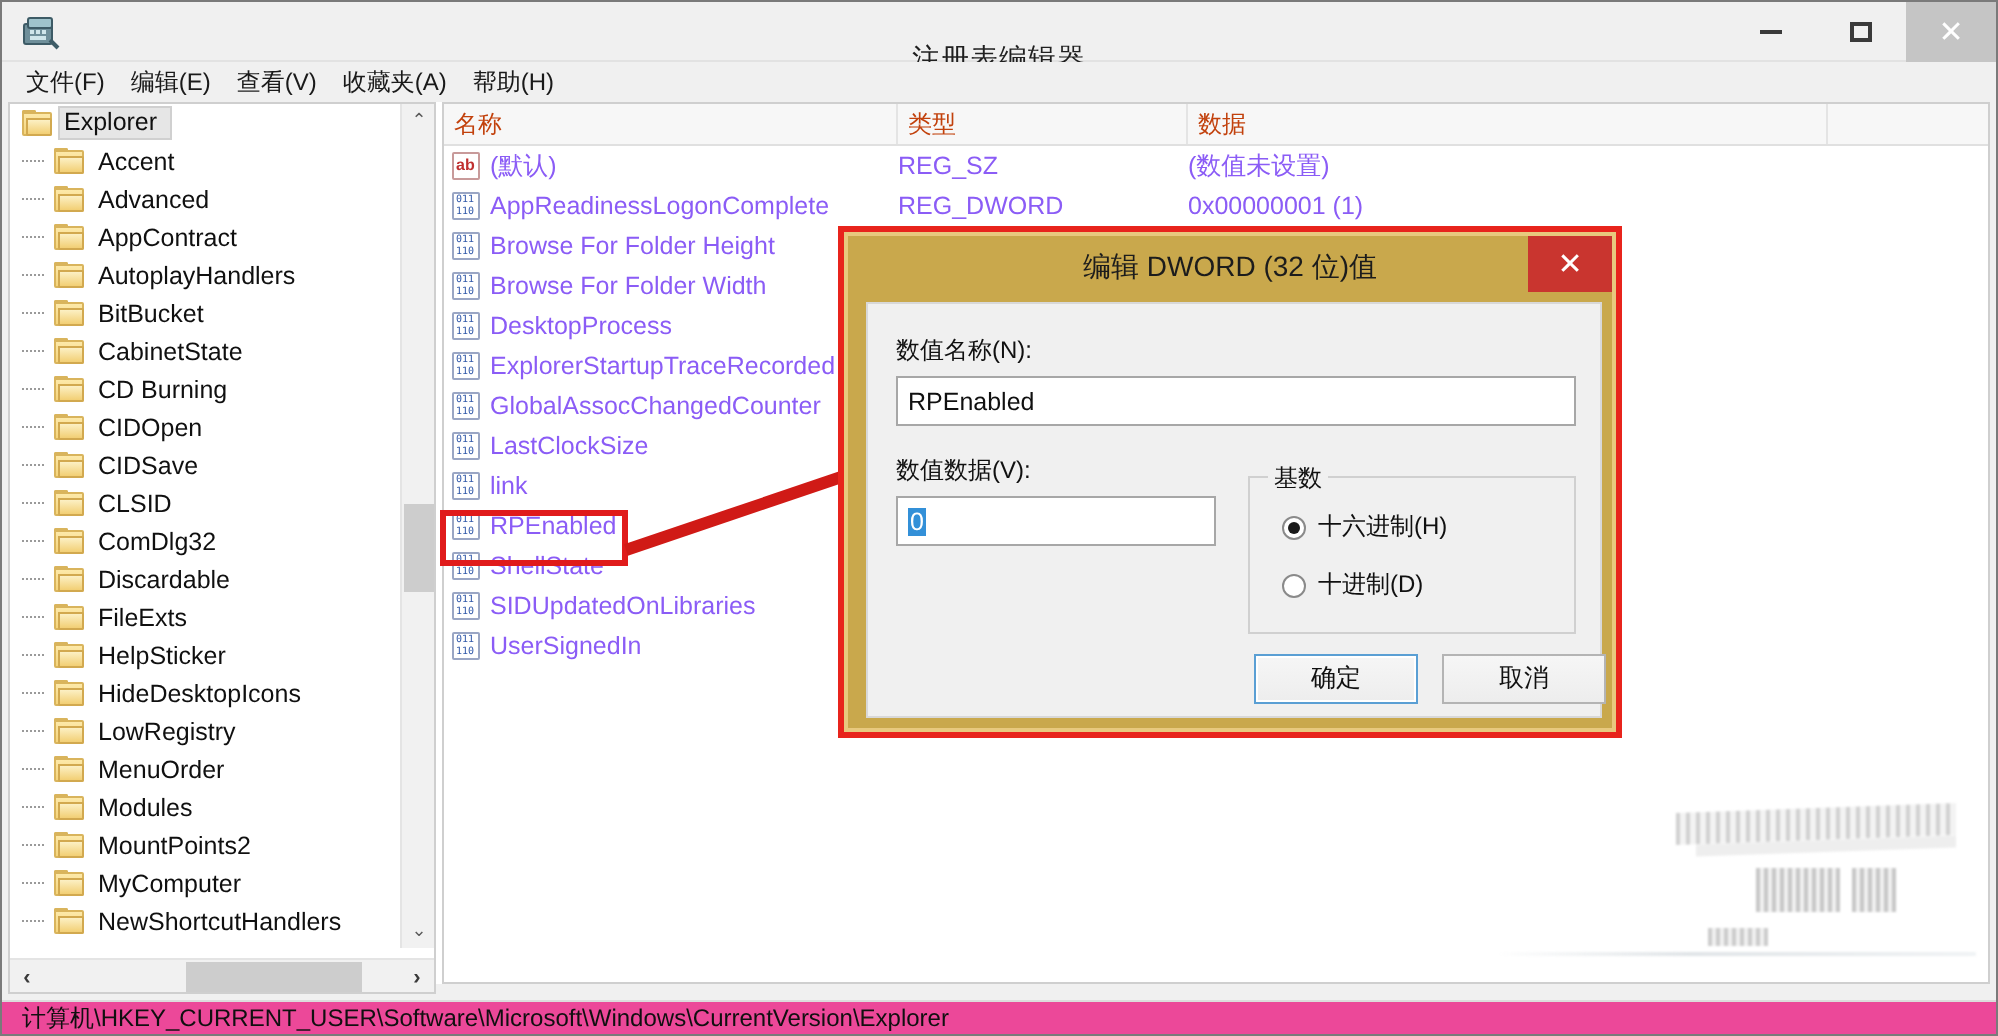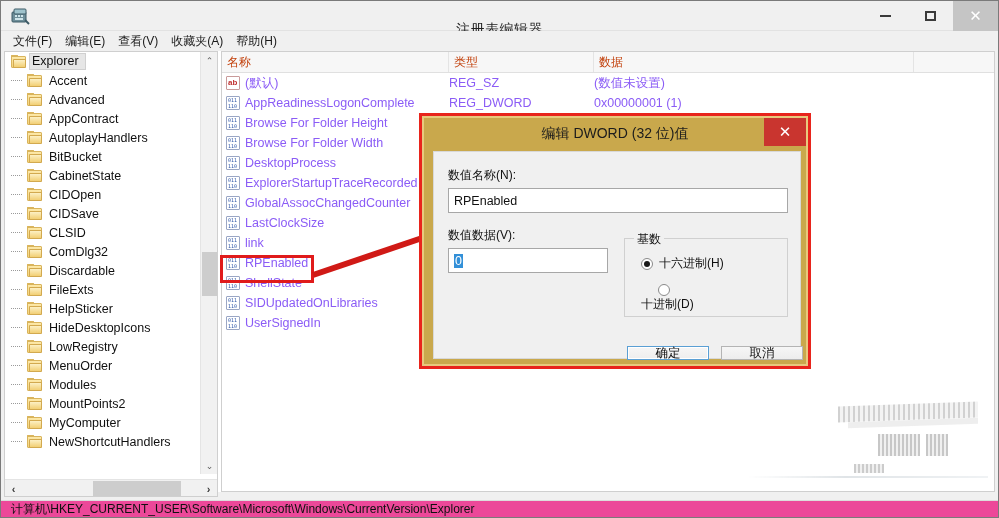--- a/index.html
+++ b/index.html
@@ -299,25 +299,25 @@
     border:1px solid #8a8a8a; border-radius:50%;
     background:#ffffff; margin-right:6px; position:relative;
     flex:0 0 auto;
   }
   .radio.on::after {
     content:""; position:absolute; left:2px; top:2px;
     width:6px; height:6px; border-radius:50%; background:#1a1a1a;
   }
   .btn {
     position:absolute;
-    height:14px;
+    height:25px;
     background: linear-gradient(180deg,#f6f6f6 0%, #ededed 100%);
     border:1px solid #b4b4b4;
     display:flex; align-items:center; justify-content:center;
-    font-size:12.5px; color:#101010;margin-top:19px;
+    font-size:12.5px; color:#101010;
   }
   .btn.default { border:1px solid #5a9fd4; box-shadow: inset 0 0 0 1px #ffffff; }
 
   
   .watermark {
     position:absolute; right: 10px; bottom: 24px;
     width: 240px; height: 95px;
     opacity: 0.30;
     pointer-events:none;
     filter: blur(0.4px);
@@ -473,20 +473,31 @@
           </div>
           <div class="tree-row">
             <span class="indent">
               <span class="dotline"></span>
             </span>
             <span class="folder">
               <span class="tab"></span>
               <span class="back"></span>
               <span class="front"></span>
             </span>
+            <span class="label-box">CD Burning</span>
+          </div>
+          <div class="tree-row">
+            <span class="indent">
+              <span class="dotline"></span>
+            </span>
+            <span class="folder">
+              <span class="tab"></span>
+              <span class="back"></span>
+              <span class="front"></span>
+            </span>
             <span class="label-box">CIDOpen</span>
           </div>
           <div class="tree-row">
             <span class="indent">
               <span class="dotline"></span>
             </span>
             <span class="folder">
               <span class="tab"></span>
               <span class="back"></span>
               <span class="front"></span>
@@ -788,21 +799,21 @@
         <div class="txtbox" style="left:14px; top:96px; width:160px; height:25px;">
           <span class="sel-char">0</span>
         </div>
 
         <div class="groupbox" style="left:190px; top:86px; width:164px; height:79px;">
           <div class="group-title">基数</div>
           <div class="radio-row" style="left:16px; top:16px;">
             <span class="radio on"></span>
             <span>十六进制(H)</span>
           </div>
-          <div class="radio-row" style="left:16px; top:45px;flex-direction:column;">
+          <div class="radio-row" style="left:16px; top:45px;">
             <span class="radio"></span>
             <span>十进制(D)</span>
           </div>
         </div>
 
         <div class="btn default" style="left:193px; top:175px; width:82px;">确定</div>
         <div class="btn" style="left:287px; top:175px; width:82px;">取消</div>
       </div>
     </div>
   </div>

